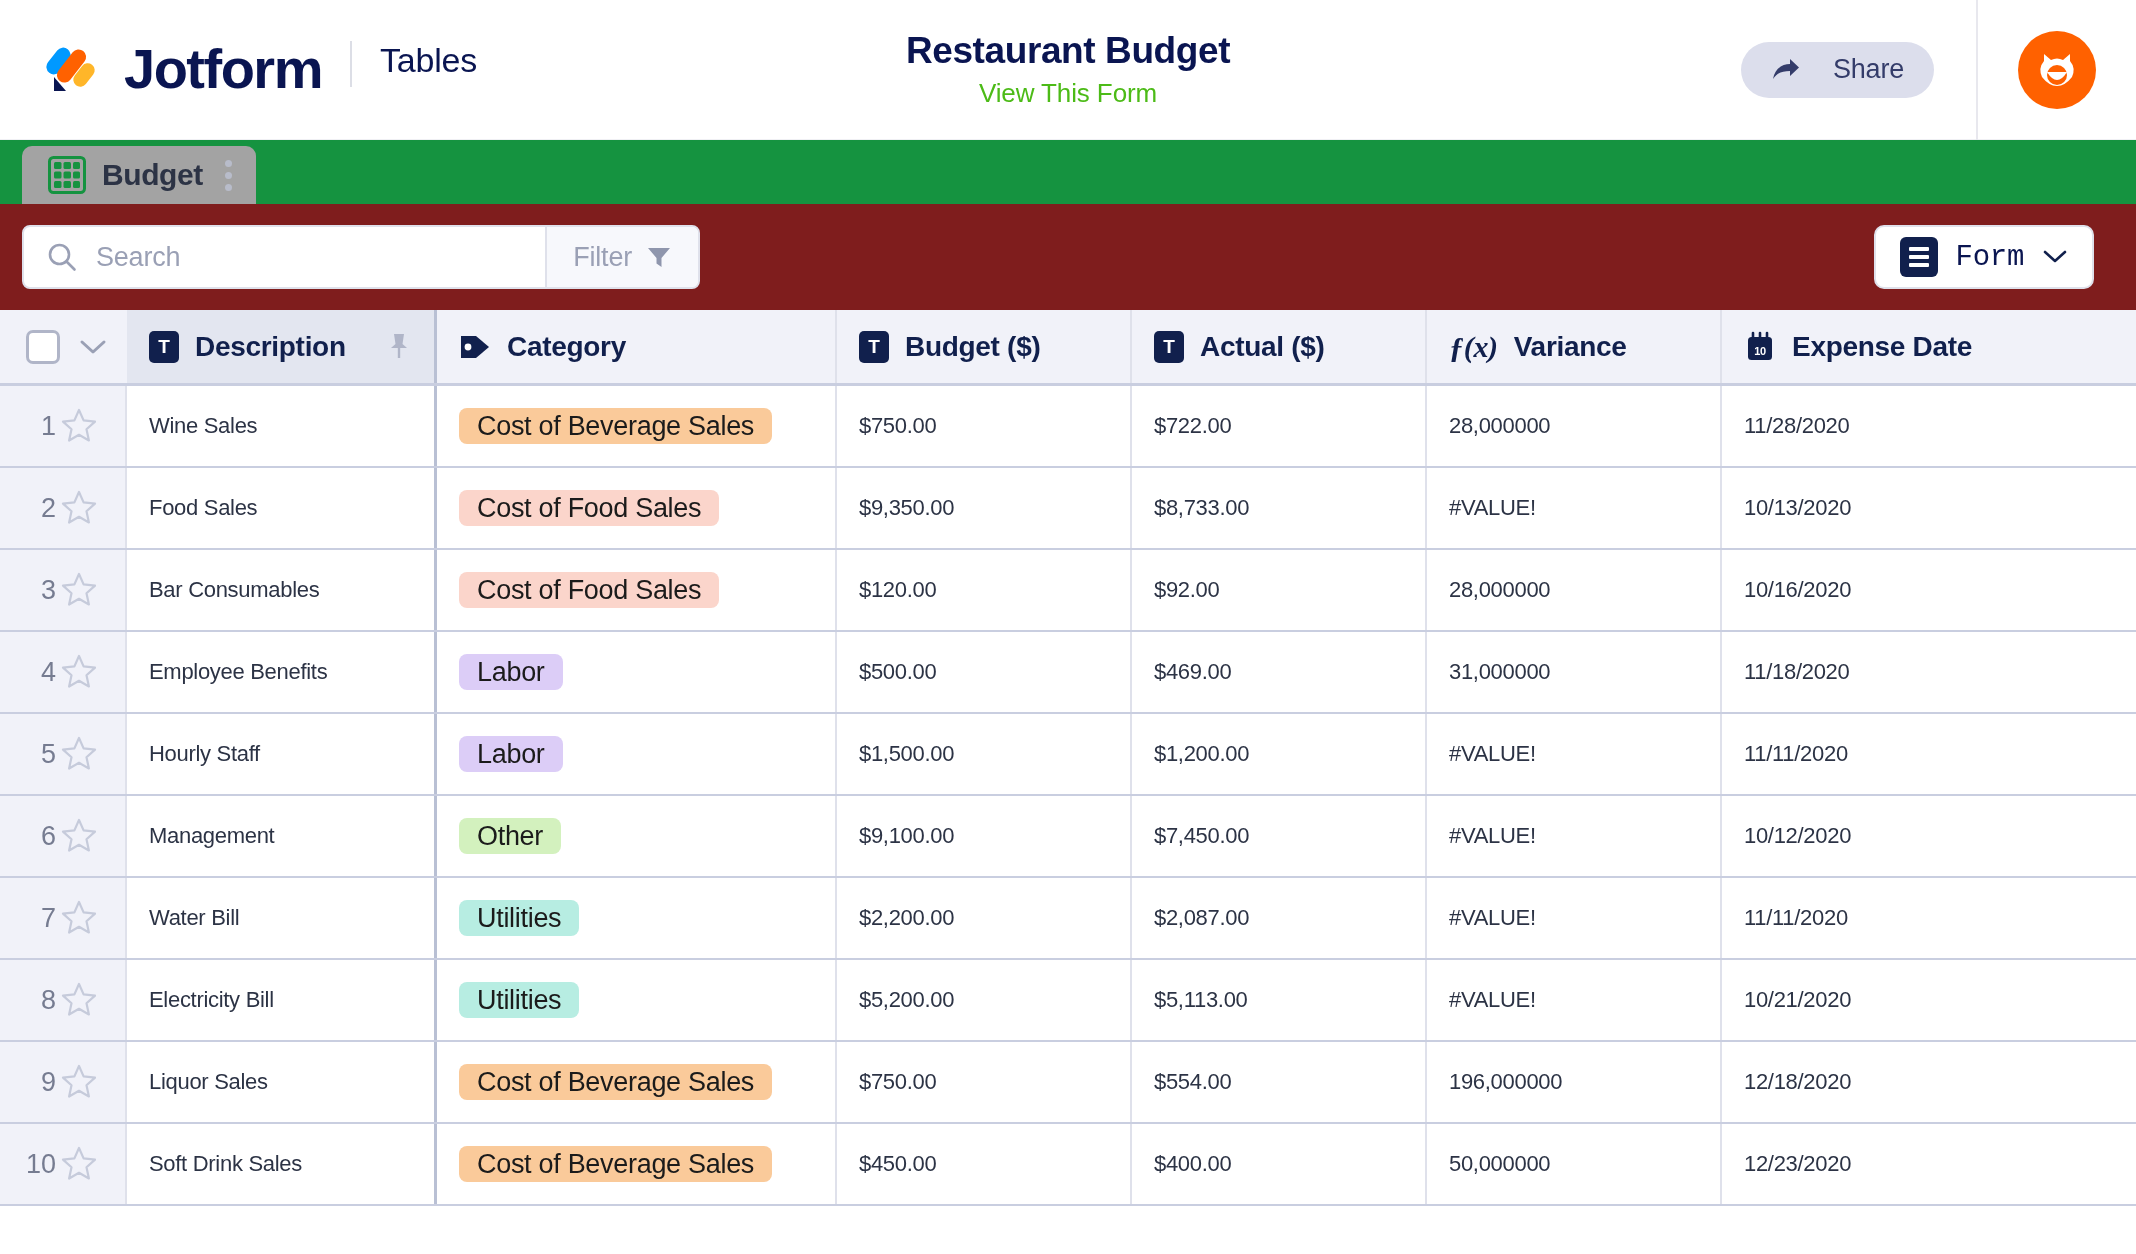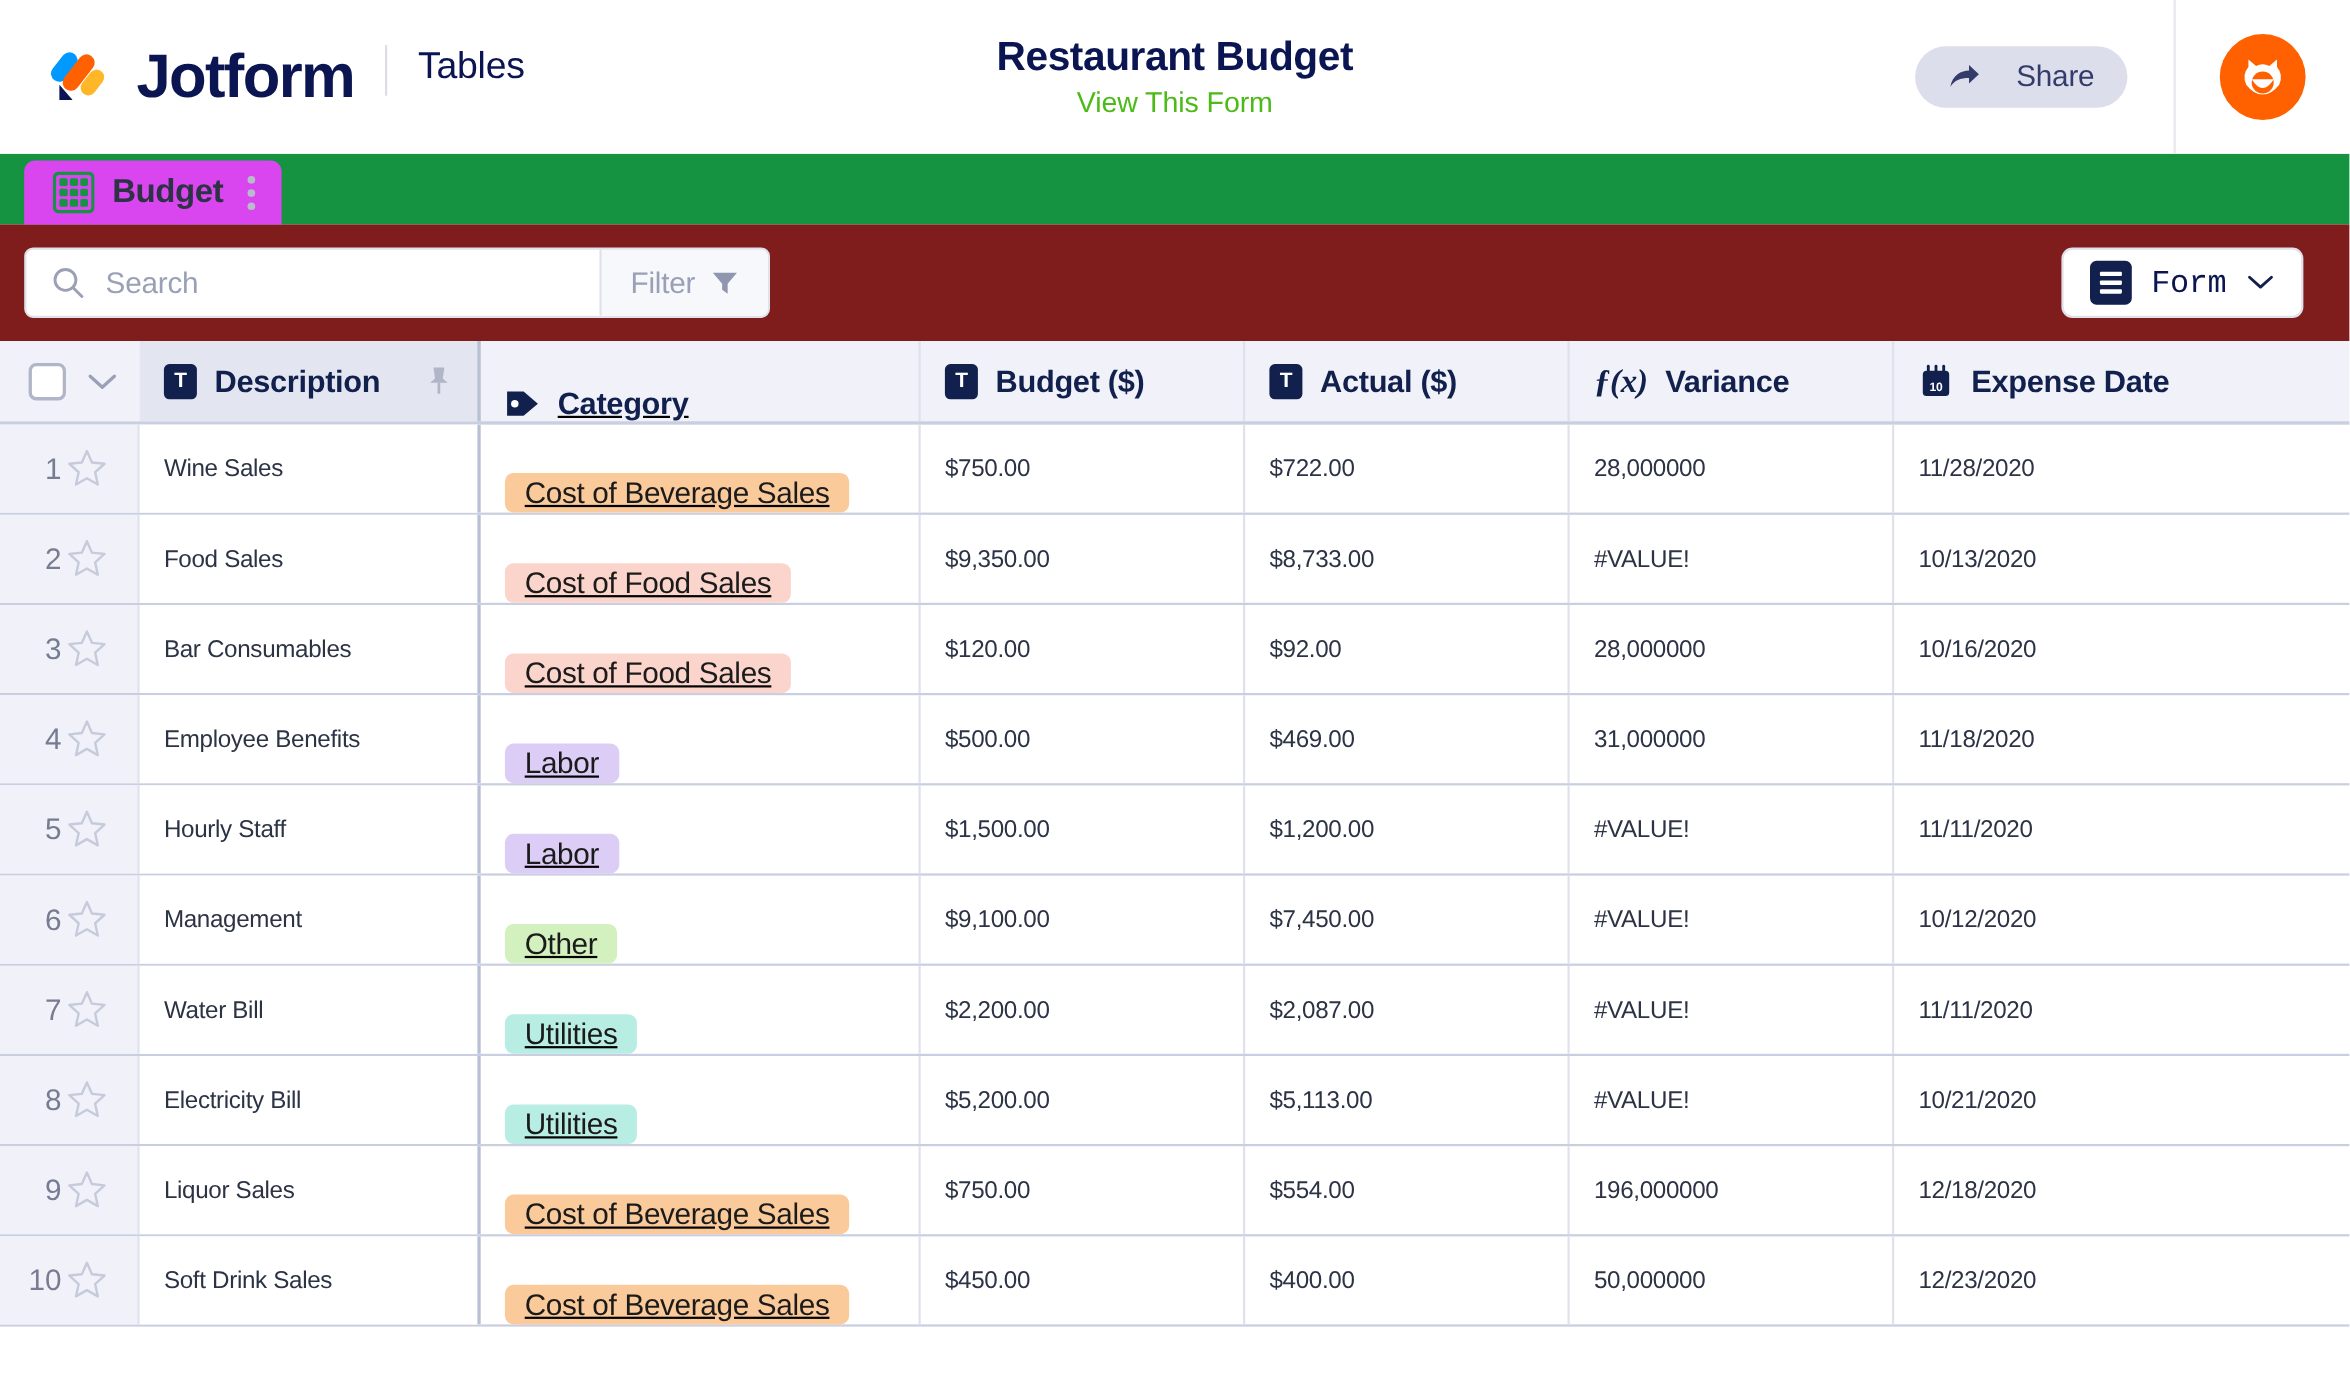--- a/index.html
+++ b/index.html
@@ -71,21 +71,21 @@
     background: #FF6100; margin: 0 40px;
     display: flex; align-items: center; justify-content: center;
   }
 
   
   .tabstrip {
     height: 64px; background: #159340;
     display: flex; align-items: flex-end; padding-left: 22px;
   }
   .tab {
-    height: 58px; background: #d946ef;
+    height: 58px; background: #a3a3a3;
     border-radius: 10px 10px 0 0;
     display: flex; align-items: center; gap: 16px;
     padding: 0 24px 0 26px; cursor: pointer;
   }
   .tab-label {
     font-size: 30px; font-weight: bold; color: #2C3345; letter-spacing: -0.4px;
   }
   .tab-dots { display: flex; flex-direction: column; gap: 5px; padding-left: 6px; }
   .tab-dots i { width: 7px; height: 7px; border-radius: 50%; background: #b8bcca; display: block; }
 
@@ -157,23 +157,22 @@
     width: 310px; flex: 0 0 310px;
     display: flex; align-items: center; padding-left: 22px;
     border-right: 3px solid #b9c0d4;
     background: #fff;
   }
   .hrow .c-desc {
     background: #E3E6F0; justify-content: space-between; padding-right: 22px;
   }
   .c-cat {
     width: 400px; flex: 0 0 400px;
-    display: flex; align-items: flex-end; padding-left: 22px;
+    display: flex; align-items: center; padding-left: 22px;
     border-right: 2px solid #dfe1eb;
-    text-decoration: underline;
   }
   .c-bud, .c-act, .c-var {
     width: 295px; flex: 0 0 295px;
     display: flex; align-items: center; padding-left: 22px;
     border-right: 2px solid #dfe1eb;
   }
   .c-date {
     flex: 1 1 auto;
     display: flex; align-items: center; padding-left: 22px;
   }

